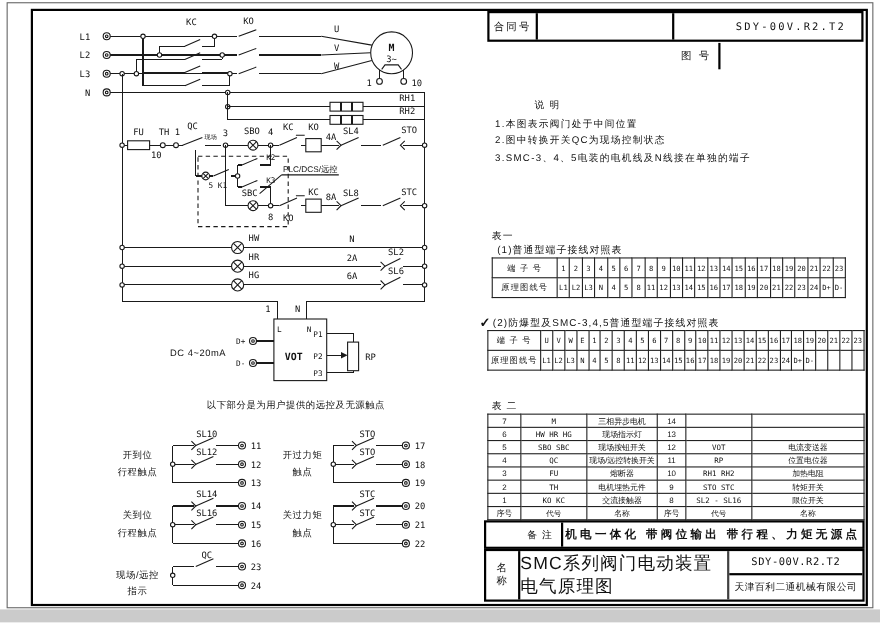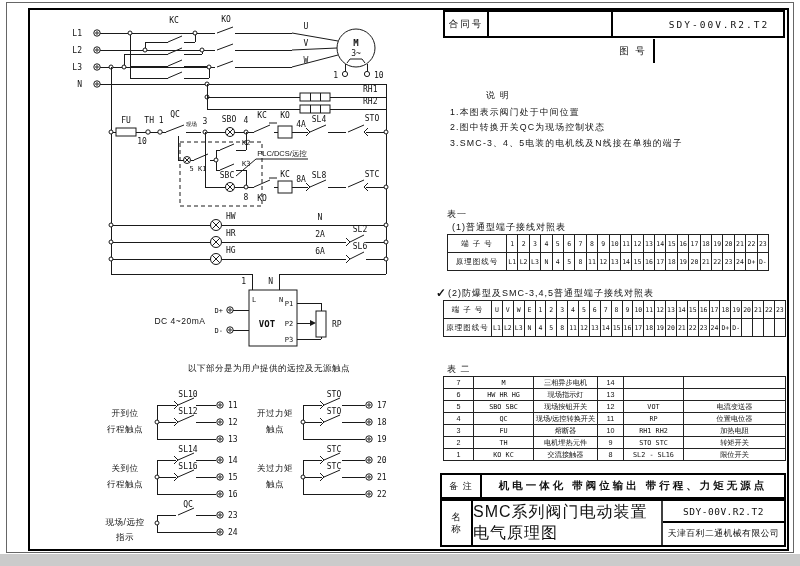--- a/index.html
+++ b/index.html
@@ -35,21 +35,21 @@
   .tt td.hd{font-family:"Liberation Sans",sans-serif;font-size:7.5px;letter-spacing:1px;}
   .t1 td.hd{width:58px;}
   .t2 td.hd{width:47px;}
 
   .ct{table-layout:fixed;}
   .ct td{border:1px solid #222;text-align:center;padding:0;height:11px;font-size:7.2px;
          overflow:hidden;white-space:nowrap;}
   .ct td.code{font-family:"DejaVu Sans Mono",monospace;font-size:6.8px;}
 
   
-  .remark{left:440px;top:473px;width:346px;height:26px;border:2px solid #000;display:flex;box-sizing:border-box;}
+  .remark{left:440px;top:473px;width:346px;height:26px;border:2px solid #000;display:flex;box-sizing:border-box;padding-left:30px;}
   .remark .lbl{width:38px;border-right:2px solid #000;display:flex;align-items:center;justify-content:center;
                font-size:9px;letter-spacing:1px;}
   .remark .val{flex:1;display:flex;align-items:center;justify-content:center;
                font-size:10.5px;letter-spacing:3px;font-weight:bold;}
   .nameblock{left:440px;top:499px;width:346px;height:48px;border:2px solid #000;box-sizing:border-box;
              display:grid;grid-template-columns:31px 190px 1fr;grid-template-rows:22px 1fr;}
   .nb-label{grid-row:1/3;border-right:2px solid #000;display:flex;align-items:center;justify-content:center;
             font-size:9.5px;letter-spacing:1px;width:100%;box-sizing:border-box;}
   .nb-label span{width:12px;line-height:1.3;word-break:break-all;text-align:center;display:block;}
   .nb-title{grid-row:1/3;border-right:2px solid #404040;display:flex;align-items:center;justify-content:center;
@@ -636,20 +636,28 @@
         <td>转矩开关</td>
       </tr>
         <tr>
         <td>1</td>
         <td class="code">KO KC</td>
         <td>交流接触器</td>
         <td>8</td>
         <td class="code">SL2 - SL16</td>
         <td>限位开关</td>
       </tr>
+        <tr>
+        <td>序号</td>
+        <td class="code">代号</td>
+        <td>名称</td>
+        <td>序号</td>
+        <td class="code">代号</td>
+        <td>名称</td>
+      </tr>
     </tbody>
   </table>
 
   <div class="abs remark">
     <div class="lbl">备 注</div>
     <div class="val">机电一体化 带阀位输出 带行程、力矩无源点</div>
   </div>
   <div class="abs nameblock">
     <div class="nb-label">
         <span>名称</span>

